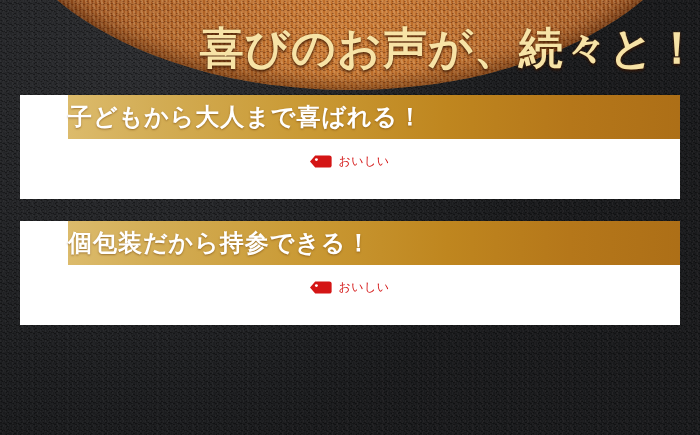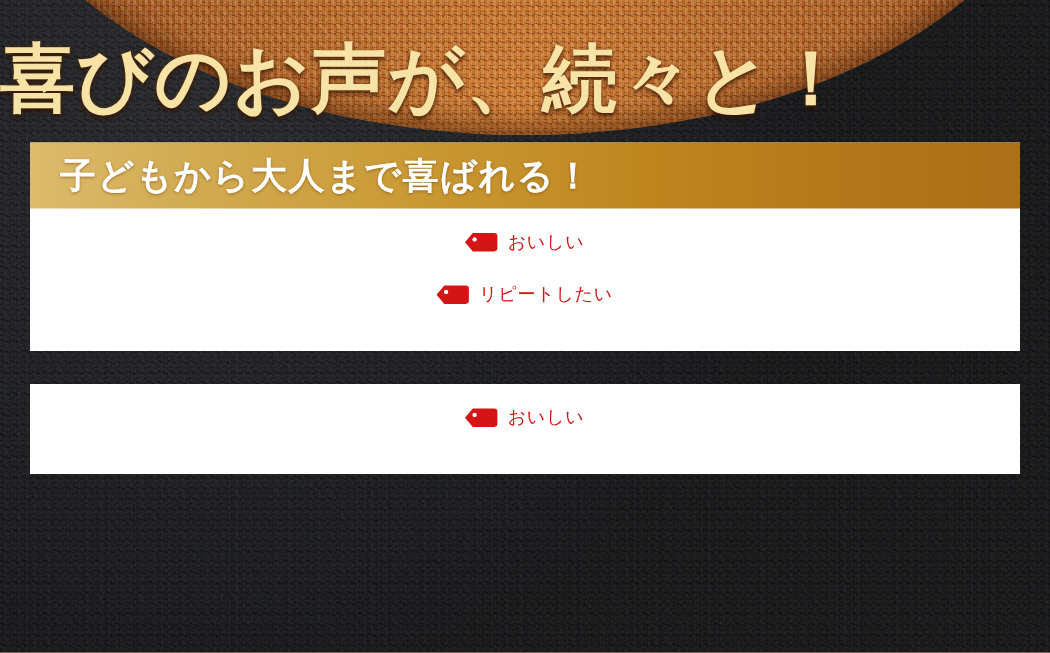--- a/index.html
+++ b/index.html
@@ -50,24 +50,24 @@
       repeating-linear-gradient(13deg,  rgba(90,35,6,.45)     0 1px, rgba(0,0,0,0) 1px 4px),
       repeating-linear-gradient(55deg,  rgba(255,235,200,.10) 0 2px, rgba(0,0,0,0) 2px 6px),
       radial-gradient(ellipse at 50% 95%, #c9762e 0%, #9c5320 55%, #7d4018 100%);
     background-size:4px 4px, 6px 6px, 11px 11px, 100% 100%;
     box-shadow:inset 0 -6px 18px rgba(60,22,0,.55);
   }
 
   .hero-title {
     position:absolute;
     left:0; right:0; top:19px;
-    text-align:left;
+    text-align:right;
     z-index:4;
     font-family:"Liberation Serif","DejaVu Serif",serif;
-    font-size:50px;
+    font-size:44px;
     font-weight:700;
     letter-spacing:1px;
     color:#f7e3a6;
     text-shadow:
       0 2px 3px rgba(50,18,0,.75),
       0 0 2px rgba(120,60,10,.8);
     white-space:nowrap;
   }
 
   
@@ -76,35 +76,35 @@
     left:20px; top:95px;
     width:660px;
   }
 
   .card { background:#ffffff; margin-bottom:22px; }
 
   .card-header {
     height:44px;
     display:flex;
     align-items:center;
-    padding-left:20px;
     background:linear-gradient(90deg,
       #dcbb6c 0%,
       #d3ad55 14%,
       #ca9a35 38%,
       #bf861f 62%,
       #b5771a 82%,
       #ad6f17 100%);
     font-family:"Liberation Serif","DejaVu Serif",serif;
     font-size:24px;
     font-weight:700;
     color:#ffffff;
     letter-spacing:1px;
     text-shadow:0 1px 2px rgba(110,62,6,.55);
     white-space:nowrap;
+    margin-left:48px;
   }
 
   .card-body { padding:14px 16px 18px 16px; }
 
   
   .tag-row { display:flex; align-items:center; gap:18px; margin-bottom:11px;flex-direction:column; }
   .tag { display:flex; align-items:center; gap:6px; }
   .tag-icon { flex:0 0 auto; display:block; }
   .tag-label {
     font-size:12px;
@@ -142,33 +142,25 @@
           <div class="tag-row">
             <span class="tag">
               <span style="display: flex;">
                 <svg class="tag-icon" width="22" height="13" viewBox="0 0 22 13" aria-hidden="true">
                   <path d="M0 6.5 L5.2 0.4 L19.4 0.4 Q21.6 0.4 21.6 2.6 L21.6 10.4 Q21.6 12.6 19.4 12.6 L5.2 12.6 Z" fill="#d41515"></path>
                   <circle cx="6.4" cy="4.6" r="1.45" fill="#ffffff"></circle>
                 </svg>
               </span>
               <span class="tag-label">おいしい</span>
             </span>
-            <span class="tag">
-              <span style="display: flex;">
-                <svg class="tag-icon" width="22" height="13" viewBox="0 0 22 13" aria-hidden="true">
-                  <path d="M0 6.5 L5.2 0.4 L19.4 0.4 Q21.6 0.4 21.6 2.6 L21.6 10.4 Q21.6 12.6 19.4 12.6 L5.2 12.6 Z" fill="#d41515"></path>
-                  <circle cx="6.4" cy="4.6" r="1.45" fill="#ffffff"></circle>
-                </svg>
-              </span>
-              <span class="tag-label">リピートしたい</span>
-            </span>
           </div>
         </div>
       </div>
       <div class="card">
+        <div class="card-header">個包装だから持参できる！</div>
         <div class="card-body">
           <div class="tag-row">
             <span class="tag">
               <span style="display: flex;">
                 <svg class="tag-icon" width="22" height="13" viewBox="0 0 22 13" aria-hidden="true">
                   <path d="M0 6.5 L5.2 0.4 L19.4 0.4 Q21.6 0.4 21.6 2.6 L21.6 10.4 Q21.6 12.6 19.4 12.6 L5.2 12.6 Z" fill="#d41515"></path>
                   <circle cx="6.4" cy="4.6" r="1.45" fill="#ffffff"></circle>
                 </svg>
               </span>
               <span class="tag-label">おいしい</span>

